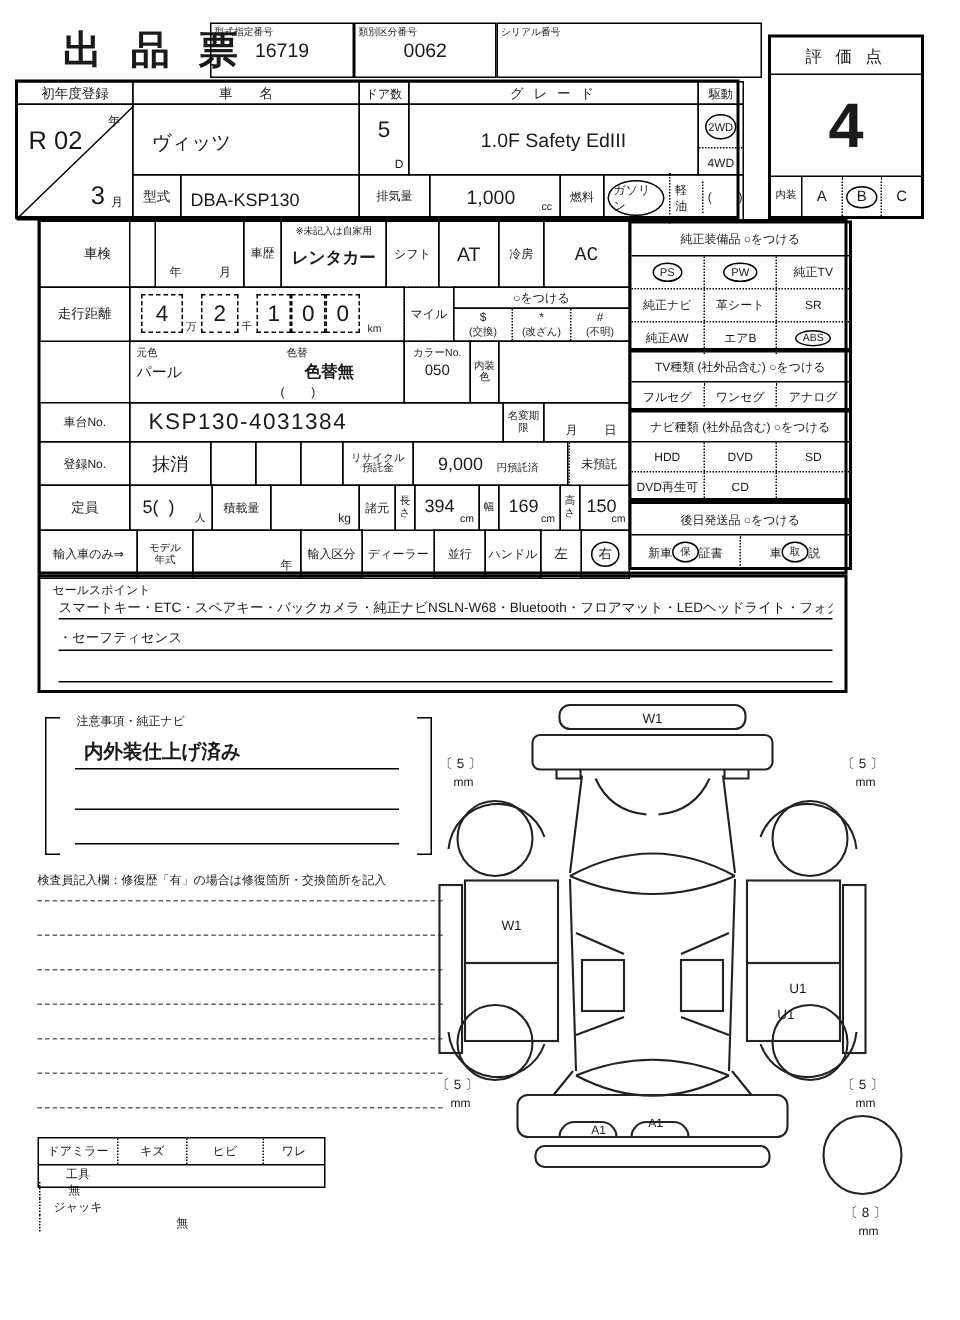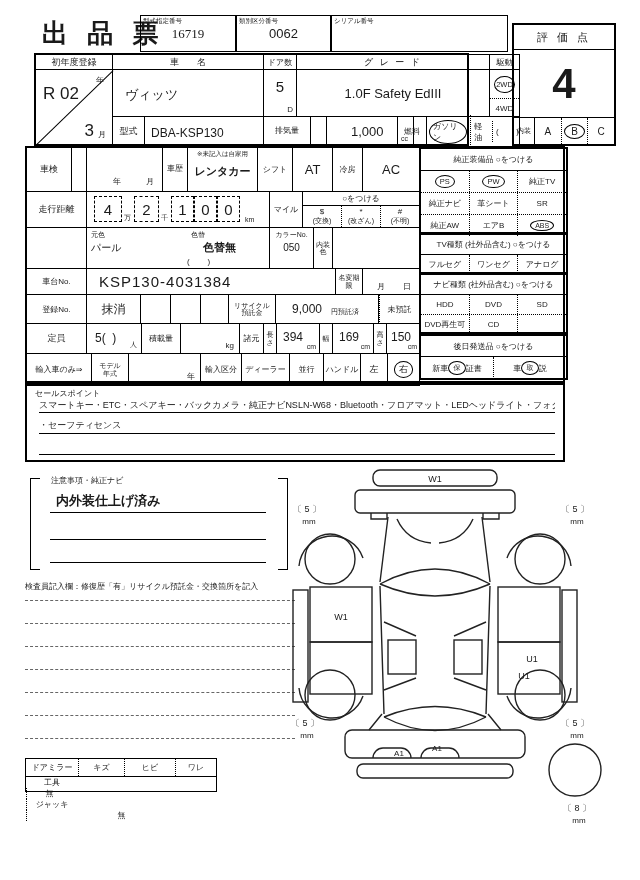--- a/index.html
+++ b/index.html
@@ -25,21 +25,21 @@
 </style>
 </head>
 <body>
 
 <div id="page">
 
   <div class="a bold" style="left:42px;top:16px;font-size:26px;letter-spacing:6px;">出 品 票</div>
 
   <div class="a b" style="left:140px;top:15px;width:96px;height:37px;">
     <div class="a t6" style="left:2px;top:1px;">型式指定番号</div>
-    <div class="a t13 c" style="left:0;top:10px;width:100%;font-family:Liberation Serif, serif;">16719</div>
+    <div class="a t13 c" style="left:0;top:10px;width:100%;">16719</div>
   </div>
   <div class="a b" style="left:236px;top:15px;width:95px;height:37px;">
     <div class="a t6" style="left:2px;top:1px;">類別区分番号</div>
     <div class="a t13 c" style="left:0;top:10px;width:100%;">0062</div>
   </div>
   <div class="a b" style="left:331px;top:15px;width:177px;height:37px;">
     <div class="a t6" style="left:2px;top:1px;">シリアル番号</div>
     <div class="a t13" style="left:6px;top:14px;"></div>
   </div>
 
@@ -49,21 +49,21 @@
     <div class="a" style="left:0;top:92px;width:100%;height:27px;border-top:1px solid #000;display:flex;">
       <div class="c t7 stack" style="width:20px;border-right:1px solid #000;">内装</div>
       <div class="c t10" style="flex:1;">A</div>
       <div class="c t10 dl" style="flex:1;">
           <span class="circ">B</span>
         </div>
       <div class="c t10 dl" style="flex:1;">C</div>
     </div>
   </div>
 
-  <div class="a bb" style="left:34px;top:53px;width:435px;height:93px;">
+  <div class="a bb" style="left:10px;top:53px;width:483px;height:93px;">
 
     <div class="a c t9 b" style="left:-1px;top:-1px;width:78px;height:16px;">初年度登録</div>
     <div class="a c t9 b" style="left:76px;top:-1px;width:152px;height:16px;">車　　名</div>
     <div class="a c t8 b" style="left:227px;top:-1px;width:34px;height:16px;">ドア数</div>
     <div class="a c t9 b" style="left:260px;top:-1px;width:194px;height:16px;letter-spacing:2px;">グ レ ー ド</div>
     <div class="a c t8 b" style="left:453px;top:-1px;width:31px;height:16px;">駆動</div>
 
     <div class="a b" style="left:-1px;top:14px;width:78px;height:78px;">
       <div class="a" style="left:-14px;top:37px;width:106px;border-top:1px solid #000;transform:rotate(-44deg);"></div>
       <div class="a t8" style="right:8px;top:5px;">年</div>
@@ -88,48 +88,48 @@
     <div class="a b c t13" style="left:260px;top:14px;width:194px;height:48px;">1.0F Safety EdIII</div>
 
     <div class="a b" style="left:453px;top:14px;width:31px;height:48px;">
       <div class="c" style="height:28px;border-bottom:1px dotted #000;">
           <span class="circ" style="font-size:7.5px;padding:3px 1px;">2WD</span>
         </div>
       <div class="c t8" style="height:18px;">4WD</div>
     </div>
 
     <div class="a c t8 b stack" style="left:227px;top:61px;width:48px;height:31px;">排気量</div>
-    <div class="a b" style="left:274px;top:61px;width:88px;height:31px;margin-left:16px;">
+    <div class="a b" style="left:274px;top:61px;width:88px;height:31px;">
       <div class="a t13" style="left:24px;top:7px;">1,000</div>
       <div class="a t7" style="right:5px;bottom:4px;">cc</div>
     </div>
     <div class="a c t8 b" style="left:361px;top:61px;width:30px;height:31px;">燃料</div>
     <div class="a b" style="left:390px;top:61px;width:94px;height:31px;display:flex;align-items:center;">
       <span class="ell t8" style="margin-left:2px;">ガソリン</span>
       <span class="t8 dl" style="margin-left:3px;padding:6px 3px;">軽油</span>
       <span class="t8 dl pre" style="padding:6px 0 6px 3px;">(        )</span>
     </div>
   </div>
 
   <div class="a bb" style="left:25px;top:146px;width:540px;height:237px;">
 
-    <div class="a c t9 b" style="left:-1px;top:-1px;width:46px;height:45px;">車検</div>
+    <div class="a c t9 b" style="left:-1px;top:-1px;width:78px;height:45px;">車検</div>
     <div class="a b" style="left:59px;top:-1px;width:77px;height:45px;">
       <div class="a t8" style="left:26px;bottom:4px;">年</div>
       <div class="a t8" style="right:8px;bottom:4px;">月</div>
     </div>
     <div class="a c t8 b stack" style="left:135px;top:-1px;width:26px;height:45px;">車歴</div>
     <div class="a b" style="left:160px;top:-1px;width:71px;height:45px;">
       <div class="a t6 c" style="left:0;top:2px;width:100%;">※未記入は自家用</div>
       <div class="a t11 c bold" style="left:0;top:16px;width:100%;">レンタカー</div>
     </div>
     <div class="a c t8 b" style="left:230px;top:-1px;width:36px;height:45px;">シフト</div>
     <div class="a c t13 b" style="left:265px;top:-1px;width:41px;height:45px;">AT</div>
     <div class="a c t8 b" style="left:305px;top:-1px;width:31px;height:45px;">冷房</div>
-    <div class="a c t13 b" style="left:335px;top:-1px;width:58px;height:45px;">AC</div>
+    <div class="a c t13 b" style="left:335px;top:-1px;width:58px;height:45px;font-family:Liberation Mono, monospace;">AC</div>
 
     <div class="a c t9 b" style="left:-1px;top:43px;width:61px;height:37px;">走行距離</div>
     <div class="a b" style="left:59px;top:43px;width:184px;height:37px;">
       <span class="a c t15" style="left:7px;top:4px;width:28px;height:26px;border:1px dashed #000;">4</span>
       <span class="a t7" style="left:37px;bottom:4px;">万</span>
       <span class="a c t15" style="left:47px;top:4px;width:25px;height:26px;border:1px dashed #000;">2</span>
       <span class="a t7" style="left:74px;bottom:4px;">千</span>
       <span class="a c t15" style="left:84px;top:4px;width:23px;height:26px;border:1px dashed #000;">1</span>
       <span class="a c t15" style="left:107px;top:4px;width:23px;height:26px;border:1px dashed #000;">0</span>
       <span class="a c t15" style="left:130px;top:4px;width:23px;height:26px;border:1px dashed #000;">0</span>
@@ -301,21 +301,21 @@
   </div>
 
   <div class="a" style="left:30px;top:478px;width:10px;height:92px;border-left:1.5px solid #000;border-top:1.5px solid #000;border-bottom:1.5px solid #000;"></div>
   <div class="a" style="left:278px;top:478px;width:10px;height:92px;border-right:1.5px solid #000;border-top:1.5px solid #000;border-bottom:1.5px solid #000;"></div>
   <div class="a t8" style="left:48px;top:475px;background:#fff;padding:0 3px;">注意事項・純正ナビ</div>
   <div class="a t13 bold" style="left:56px;top:492px;">内外装仕上げ済み</div>
   <div class="a uline" style="left:50px;top:512px;width:216px;"></div>
   <div class="a uline" style="left:50px;top:539px;width:216px;"></div>
   <div class="a uline" style="left:50px;top:562px;width:216px;"></div>
 
-  <div class="a t8" style="left:25px;top:581px;">検査員記入欄：修復歴「有」リサイクル預託金・交換箇所を記入</div>
+  <div class="a t8" style="left:25px;top:581px;">検査員記入欄：修復歴「有」の場合は修復箇所・交換箇所を記入</div>
   <div class="a dash" style="left:25px;top:600px;width:270px;"></div>
   <div class="a dash" style="left:25px;top:623px;width:270px;"></div>
   <div class="a dash" style="left:25px;top:646px;width:270px;"></div>
   <div class="a dash" style="left:25px;top:669px;width:270px;"></div>
   <div class="a dash" style="left:25px;top:692px;width:270px;"></div>
   <div class="a dash" style="left:25px;top:715px;width:270px;"></div>
   <div class="a dash" style="left:25px;top:738px;width:270px;"></div>
 
   <div class="a b" style="left:25px;top:758px;width:192px;height:34px;">
     <div style="display:flex;height:17px;border-bottom:1px solid #000;">

